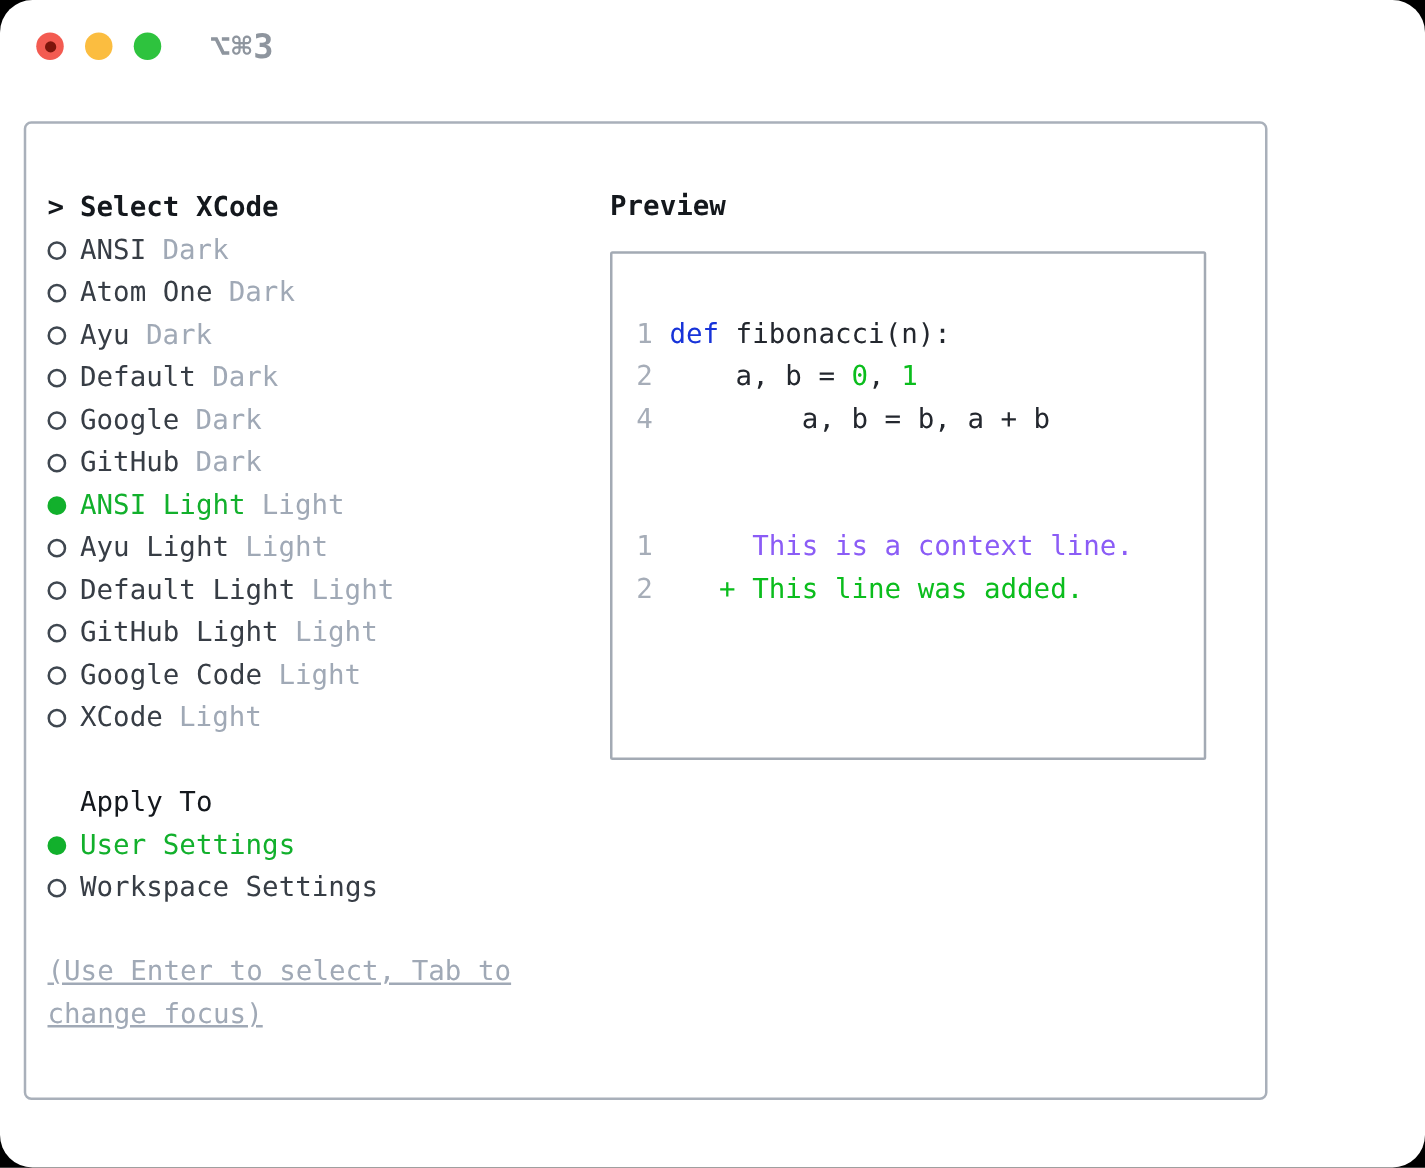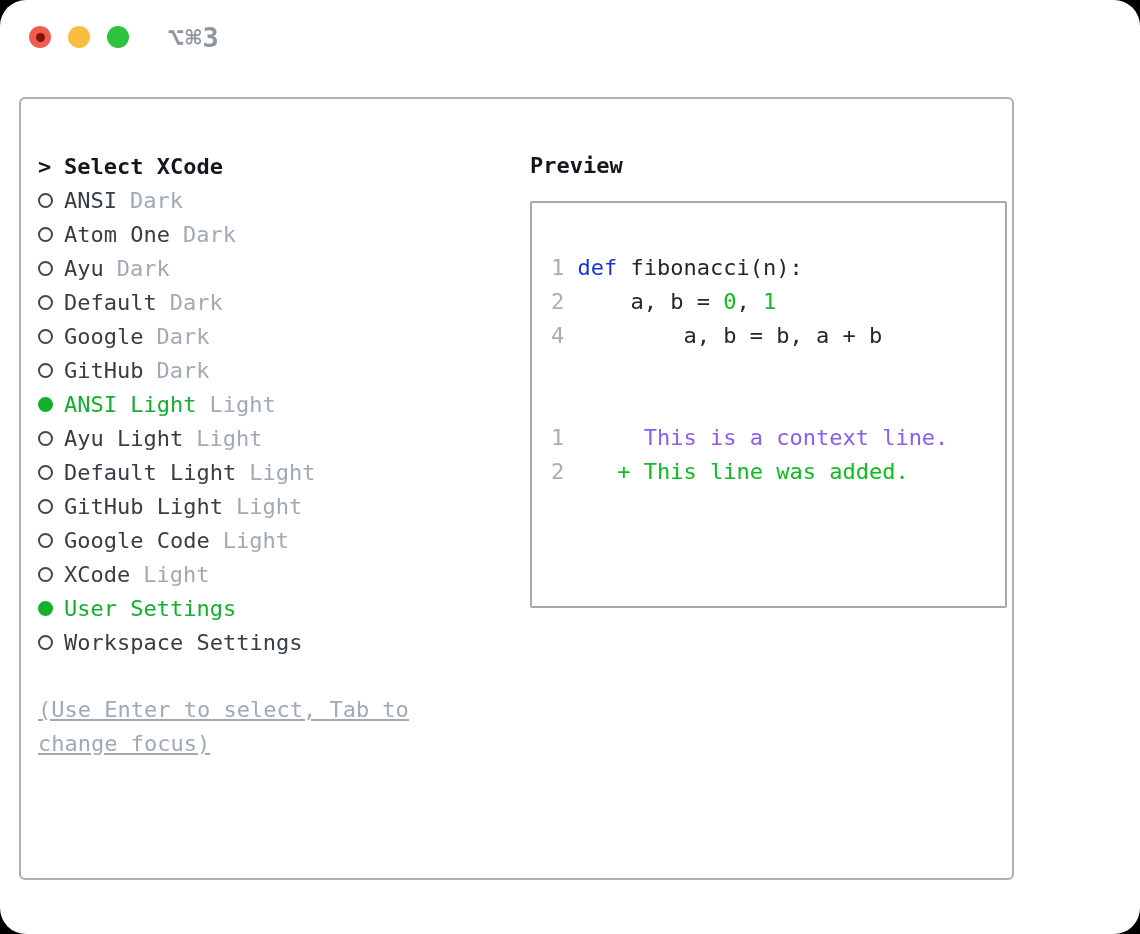--- a/index.html
+++ b/index.html
@@ -28,21 +28,21 @@
   .circ.on{background:#12b02c;border-color:#12b02c;}
   .hdr-row{font-weight:bold;color:#14181d;}
   .hdr-row .bullet-col{font-weight:bold;}
   .variant{color:#a0a9b6;margin-left:13px;}
   .theme-row.sel .t-name{color:#12b02c;}
   .apply-hdr{margin-left:26px;color:#14181d;margin-top:34px;}
   .apply-row.sel .t-name{color:#12b02c;}
   .hint{margin-top:34px;width:412px;font-size:22px;line-height:34px;color:#a0a9b6;white-space:normal;text-decoration:underline;}
 
   
-  .right-col{position:absolute;left:509px;top:50px;}
+  .right-col{position:absolute;left:467px;top:50px;}
   .preview-label{height:34px;line-height:34px;font-size:22px;font-weight:bold;color:#14181d;}
   .preview-box{margin-top:18px;width:477px;height:407px;box-sizing:border-box;
                border:2px solid #a3aab4;border-radius:2px;background:#fff;
                padding:48px 0 0 19px;overflow:hidden;}
   .code-line{height:34px;line-height:34px;font-size:22px;white-space:pre;}
   .lnum{color:#a6adb8;}
   .c-kw{color:#1733d9;}
   .c-gr{color:#0bbd1d;}
   .c-cy{color:#12c0c4;}
   .c-tx{color:#23272e;}
@@ -77,20 +77,21 @@
           <div class="row theme-row"><span class="bullet-col"><span class="circ"></span></span><span class="t-name">Google</span><span class="variant">Dark</span></div>
           <div class="row theme-row"><span class="bullet-col"><span class="circ"></span></span><span class="t-name">GitHub</span><span class="variant">Dark</span></div>
           <div class="row theme-row sel"><span class="bullet-col"><span class="circ on"></span></span><span class="t-name">ANSI Light</span><span class="variant">Light</span></div>
           <div class="row theme-row"><span class="bullet-col"><span class="circ"></span></span><span class="t-name">Ayu Light</span><span class="variant">Light</span></div>
           <div class="row theme-row"><span class="bullet-col"><span class="circ"></span></span><span class="t-name">Default Light</span><span class="variant">Light</span></div>
           <div class="row theme-row"><span class="bullet-col"><span class="circ"></span></span><span class="t-name">GitHub Light</span><span class="variant">Light</span></div>
           <div class="row theme-row"><span class="bullet-col"><span class="circ"></span></span><span class="t-name">Google Code</span><span class="variant">Light</span></div>
           <div class="row theme-row"><span class="bullet-col"><span class="circ"></span></span><span class="t-name">XCode</span><span class="variant">Light</span></div>
         </div>
 
+      <div class="row apply-hdr">Apply To</div>
       <div id="apply-list">
           <div class="row apply-row sel"><span class="bullet-col"><span class="circ on"></span></span><span class="t-name">User Settings</span></div>
           <div class="row apply-row"><span class="bullet-col"><span class="circ"></span></span><span class="t-name">Workspace Settings</span></div>
         </div>
 
       <div class="hint">(Use Enter to select, Tab to change focus)</div>
     </div>
 
     <div class="right-col">
       <div class="preview-label">Preview</div>

